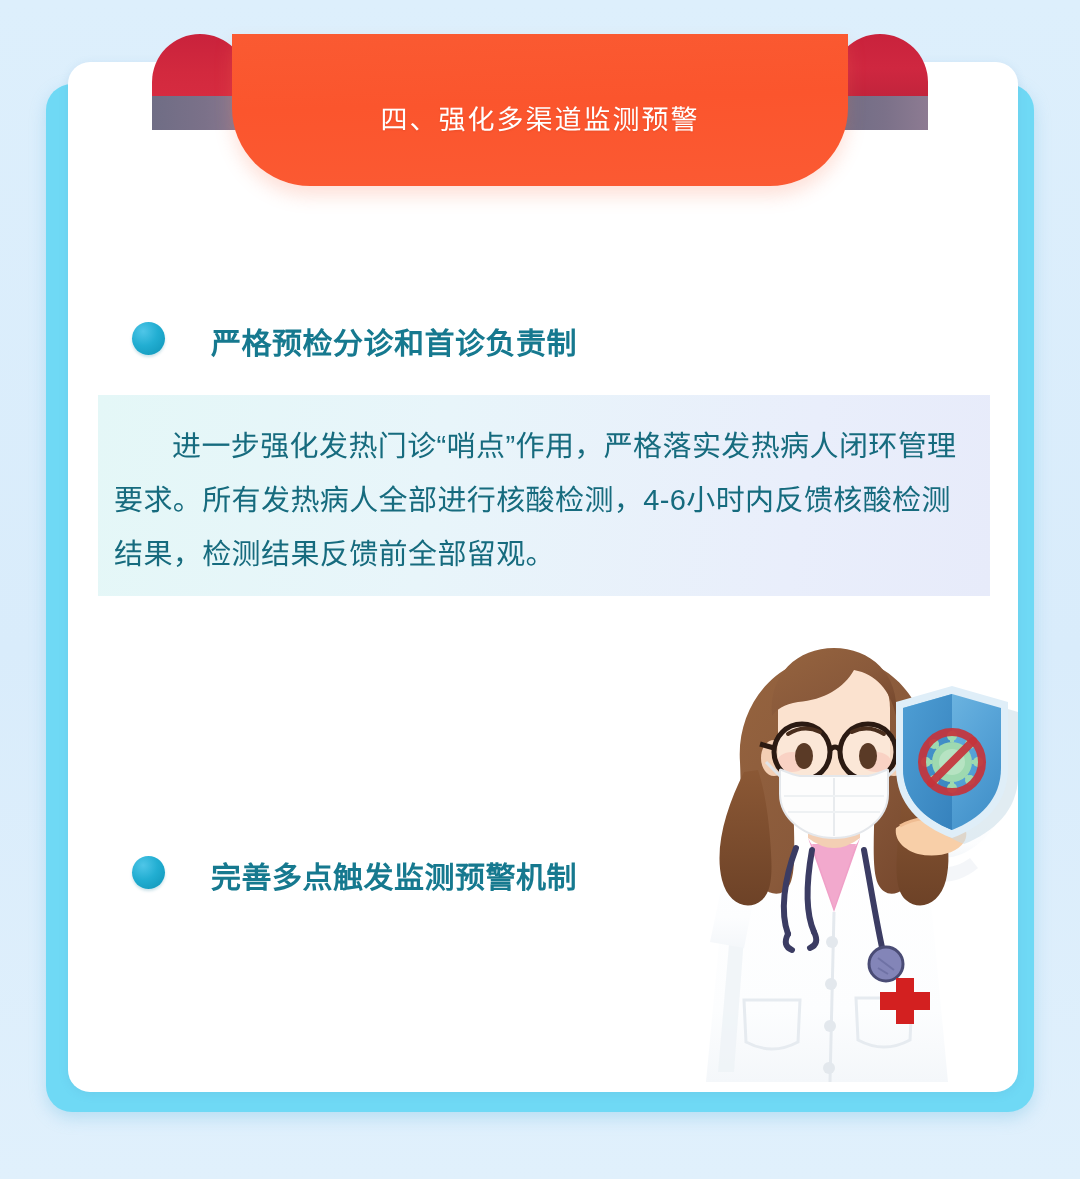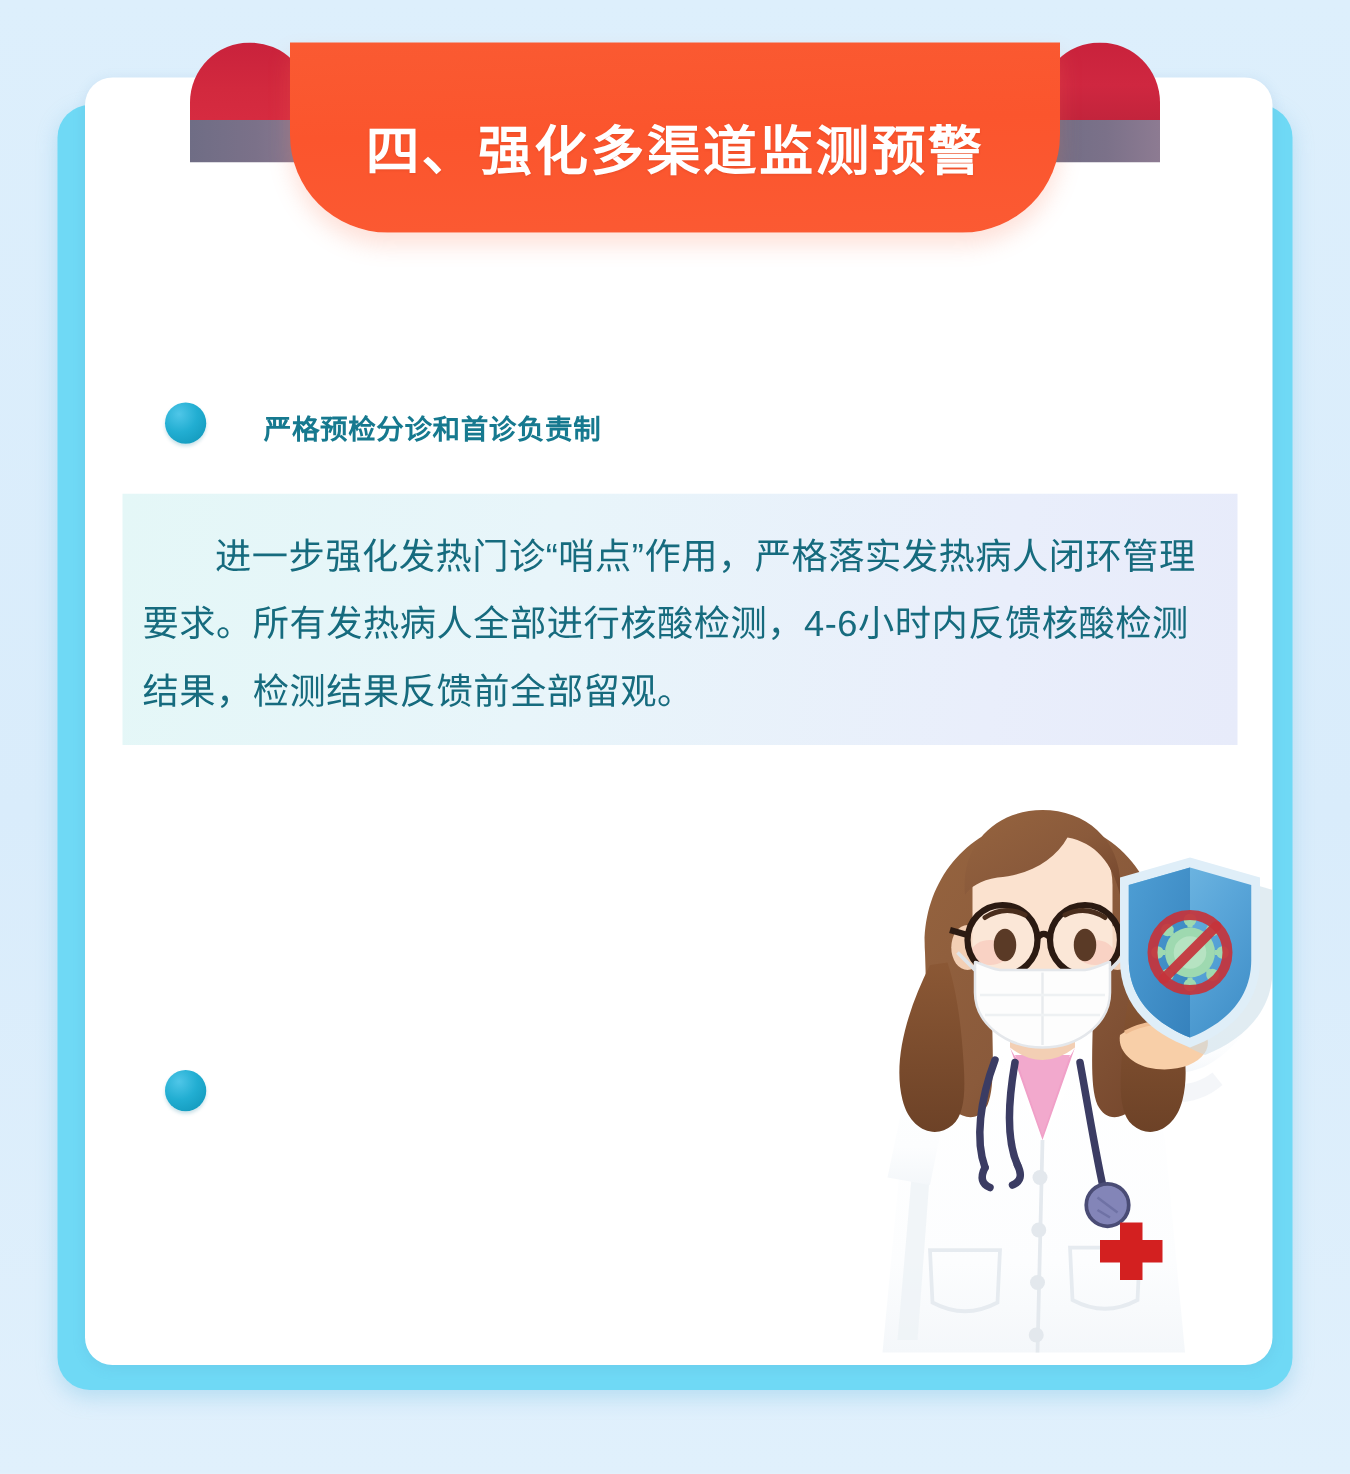--- a/index.html
+++ b/index.html
@@ -92,22 +92,22 @@
     height: 152px;
     background: linear-gradient(178deg, #fa5a32 0%, #fb552d 45%, #fb5a33 100%);
     border-radius: 0 0 78px 78px;
     box-shadow: 0 10px 18px rgba(250, 120, 80, 0.22);
     display: flex;
     align-items: center;
     justify-content: center;
   }
   .ribbon-title {
     color: #ffffff;
-    font-size: 43px;
-    font-weight: bold;
+    font-size: 27px;
+    font-weight: normal;
     letter-spacing: 2px;
     text-shadow: 0 1px 2px rgba(160, 40, 10, 0.18);
     white-space: nowrap;
     margin-top: 14px;
   }
 
   
   .bullet-row {
     position: absolute;
     display: flex;
@@ -118,21 +118,21 @@
     height: 33px;
     border-radius: 50%;
     background: radial-gradient(circle at 34% 28%, #4fc6e8 0%, #22aed2 45%, #0e93b6 100%);
     flex: 0 0 auto;
     margin-top: 6px;
     box-shadow: 0 2px 3px rgba(20, 120, 150, 0.22);
   }
   .bullet-text {
     margin-left: 46px;
     color: #16798f;
-    font-size: 22px;
+    font-size: 30px;
     font-weight: bold;
     line-height: 56px;
     letter-spacing: 0.5px;
   }
 
   
   .para-panel {
     position: absolute;
     left: 98px;
     top: 395px;
@@ -176,20 +176,21 @@
     </div>
 
     <div class="bullet-row" style="left:64px; top:254px;">
       <span class="dot"></span>
       <span class="bullet-text">严格预检分诊和首诊负责制</span>
     </div>
 
 
     <div class="bullet-row" style="left:64px; top:788px;">
       <span class="dot"></span>
+      <span class="bullet-text">完善多点触发监测预警机制</span>
     </div>
 
     <div class="doctor" style="left:580px; top:550px;">
       <svg width="372" height="508" viewBox="0 0 372 508" xmlns="http://www.w3.org/2000/svg">
         <defs>
           <linearGradient id="hairG" x1="0" y1="0" x2="1" y2="1">
             <stop offset="0%" stop-color="#96643f"></stop>
             <stop offset="55%" stop-color="#8a5a3b"></stop>
             <stop offset="100%" stop-color="#74462c"></stop>
           </linearGradient>

